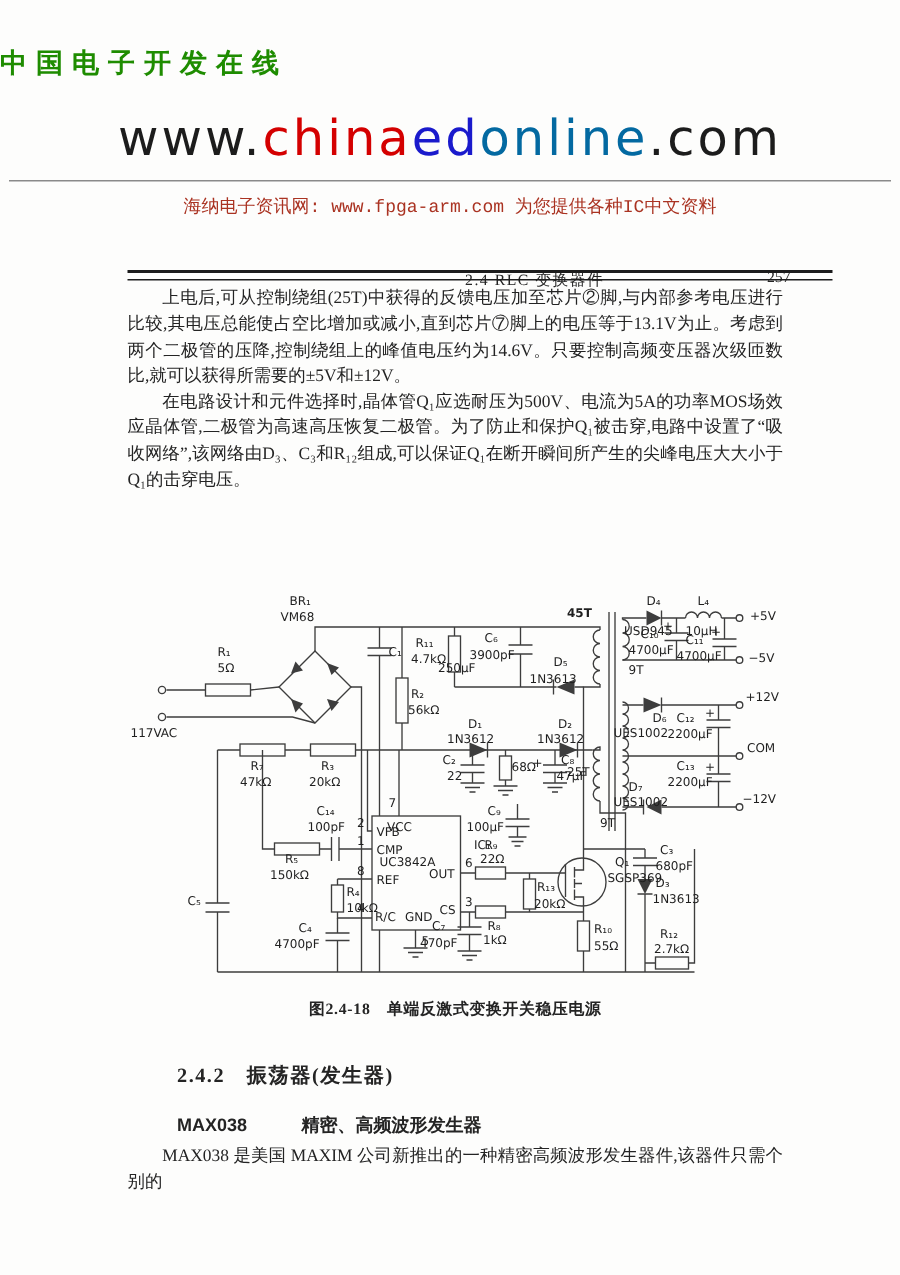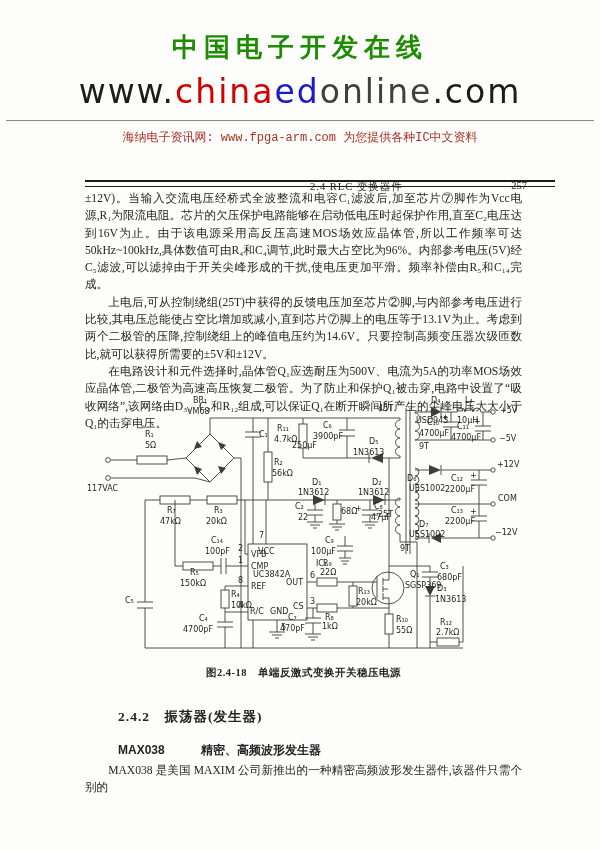--- a/index.html
+++ b/index.html
@@ -1,20 +1,20 @@
 <!DOCTYPE html>
 <html><head>
 <meta charset="utf-8">
 <style>
   html,body{margin:0;padding:0;}
   .page{position:relative;width:600px;height:850px;background:#fdfdfc;overflow:hidden;
         font-family:"Liberation Serif",serif;color:#242424;}
   
-  .site-title{position:absolute;top:30px;left:0;width:100%;text-align:center;
-      font-family:"Liberation Sans",sans-serif;font-weight:bold;font-size:26px;
+  .site-title{position:absolute;top:30px;left:0;width:100%;text-align:left;
+      font-family:"Liberation Sans",sans-serif;font-weight:bold;font-size:18px;
       letter-spacing:6px;}
   .url-line{position:absolute;top:72px;left:0;width:100%;text-align:center;
       font-family:"DejaVu Sans",sans-serif;font-size:33px;letter-spacing:2px;font-weight:normal;}
   .hdr-divider{position:absolute;top:120px;left:6px;width:588px;border-top:1px solid #8a8a8a;}
   .tagline{position:absolute;top:129px;left:0;width:100%;text-align:center;
       font-size:12px;font-family:Liberation Mono, monospace;}
   
   .runhead{position:absolute;top:164px;left:85px;width:470px;height:14px;font-size:10.5px;margin-top:16px;}
   .runhead .sec{position:absolute;left:225px;top:0;letter-spacing:1px;}
   .runhead .pn{position:absolute;right:28px;top:0;}
@@ -43,35 +43,34 @@
   svg .d{fill:#3d3d3d;stroke:none;}
 </style>
 </head>
 <body>
 
 <div class="page">
 
   <div class="site-title" style="color:#1e8c00;">中国电子开发在线</div>
 
   <div class="url-line">
-    <span style="color:#1c1c1c;">www.</span><span style="color:#d40000;">china</span><span style="color:#1a1acc;">ed</span><span style="color:#404040;">online</span><span style="color:#1c1c1c;">.com</span>
+    <span style="color:#1c1c1c;">www.</span><span style="color:#d40000;">china</span><span style="color:#1a1acc;">ed</span><span style="color:#0369a1;">online</span><span style="color:#1c1c1c;">.com</span>
   </div>
 
   <div class="hdr-divider"></div>
 
   <div class="tagline" style="color:#aa3322;">海纳电子资讯网: www.fpga-arm.com 为您提供各种IC中文资料</div>
 
   <div class="runhead">
     <span class="sec">2.4  RLC 变换器件</span>
     <span class="pn">257</span>
   </div>
   <div class="head-rule"></div>
 
   <div class="bodyblock">
-    <p>±12V)。当输入交流电压经桥式全波整流和电容C₁滤波后,加至芯片⑦脚作为Vcc电源,R₁为限流电阻。芯片的欠压保护电路能够在启动低电压时起保护作用,直至C₂电压达到16V为止。由于该电源采用高反压高速MOS场效应晶体管,所以工作频率可达50kHz~100kHz,具体数值可由R₄和C₄调节,此时最大占空比为96%。内部参考电压(5V)经C₅滤波,可以滤掉由于开关尖峰形成的干扰,使电压更加平滑。频率补偿由R₅和C₁₄完成。</p>
     <p class="ind">上电后,可从控制绕组(25T)中获得的反馈电压加至芯片②脚,与内部参考电压进行比较,其电压总能使占空比增加或减小,直到芯片⑦脚上的电压等于13.1V为止。考虑到两个二极管的压降,控制绕组上的峰值电压约为14.6V。只要控制高频变压器次级匝数比,就可以获得所需要的±5V和±12V。</p>
     <p class="ind">在电路设计和元件选择时,晶体管Q₁应选耐压为500V、电流为5A的功率MOS场效应晶体管,二极管为高速高压恢复二极管。为了防止和保护Q₁被击穿,电路中设置了“吸收网络”,该网络由D₃、C₃和R₁₂组成,可以保证Q₁在断开瞬间所产生的尖峰电压大大小于Q₁的击穿电压。</p>
   </div>
 
   <div class="figure">
     <svg width="470" height="268" viewBox="0 0 470 268">
 
       <path class="w" d="M125,38 L125,22 L315,22 L315,24"></path>
       <path class="w" d="M26,64 L52,64 M82,64 L101,62"></path>
       <path class="w" d="M26,82 L110,82 L125,86"></path>
@@ -185,35 +184,35 @@
         <span class="clbl" style="left: 192px; top: 28px;">R₁₁</span>
         <span class="clbl" style="left: 189px; top: 39px;">4.7kΩ</span>
         <span class="clbl" style="left: 238px; top: 25px;">C₆</span>
         <span class="clbl" style="left: 228px; top: 36px;">3900pF</span>
         <span class="clbl" style="left: 284px; top: 41px;">D₅</span>
         <span class="clbl" style="left: 268px; top: 52px;">1N3613</span>
         <span class="clbl" style="left: 227px; top: 82px;">D₁</span>
         <span class="clbl" style="left: 213px; top: 92px;">1N3612</span>
         <span class="clbl" style="left: 287px; top: 82px;">D₂</span>
         <span class="clbl" style="left: 273px; top: 92px;">1N3612</span>
-        <span class="clbl" style="left: 293px; top: 8px;">45T</span>
+        <span class="clbl" style="left: 293px; top: 8px; font-weight: bold;">45T</span>
         <span class="clbl" style="left: 293px; top: 114px;">25T</span>
         <span class="clbl" style="left: 334px; top: 46px;">9T</span>
         <span class="clbl" style="left: 315px; top: 148px;">9T</span>
         <span class="clbl" style="left: 346px; top: 0px;">D₄</span>
         <span class="clbl" style="left: 331px; top: 20px;">USD945</span>
         <span class="clbl" style="left: 380px; top: 0px;">L₄</span>
         <span class="clbl" style="left: 372px; top: 20px;">10μH</span>
         <span class="clbl" style="left: 415px; top: 10px;">+5V</span>
         <span class="clbl" style="left: 342px; top: 22px;">C₁₀</span>
         <span class="clbl" style="left: 334px; top: 33px;">4700μF</span>
         <span class="clbl" style="left: 372px; top: 26px;">C₁₁</span>
         <span class="clbl" style="left: 366px; top: 37px;">4700μF</span>
         <span class="clbl" style="left: 414px; top: 38px;">−5V</span>
-        <span class="clbl" style="left: 322px; top: 78px;">D₆</span>
+        <span class="clbl" style="left: 334px; top: 78px; padding-left: 16px;">D₆</span>
         <span class="clbl" style="left: 324px; top: 88px;">UES1002</span>
         <span class="clbl" style="left: 412px; top: 64px;">+12V</span>
         <span class="clbl" style="left: 366px; top: 78px;">C₁₂</span>
         <span class="clbl" style="left: 360px; top: 89px;">2200μF</span>
         <span class="clbl" style="left: 413px; top: 98px;">COM</span>
         <span class="clbl" style="left: 334px; top: 124px;">D₇</span>
         <span class="clbl" style="left: 324px; top: 134px;">UES1002</span>
         <span class="clbl" style="left: 366px; top: 110px;">C₁₃</span>
         <span class="clbl" style="left: 360px; top: 121px;">2200μF</span>
         <span class="clbl" style="left: 410px; top: 132px;">−12V</span>

